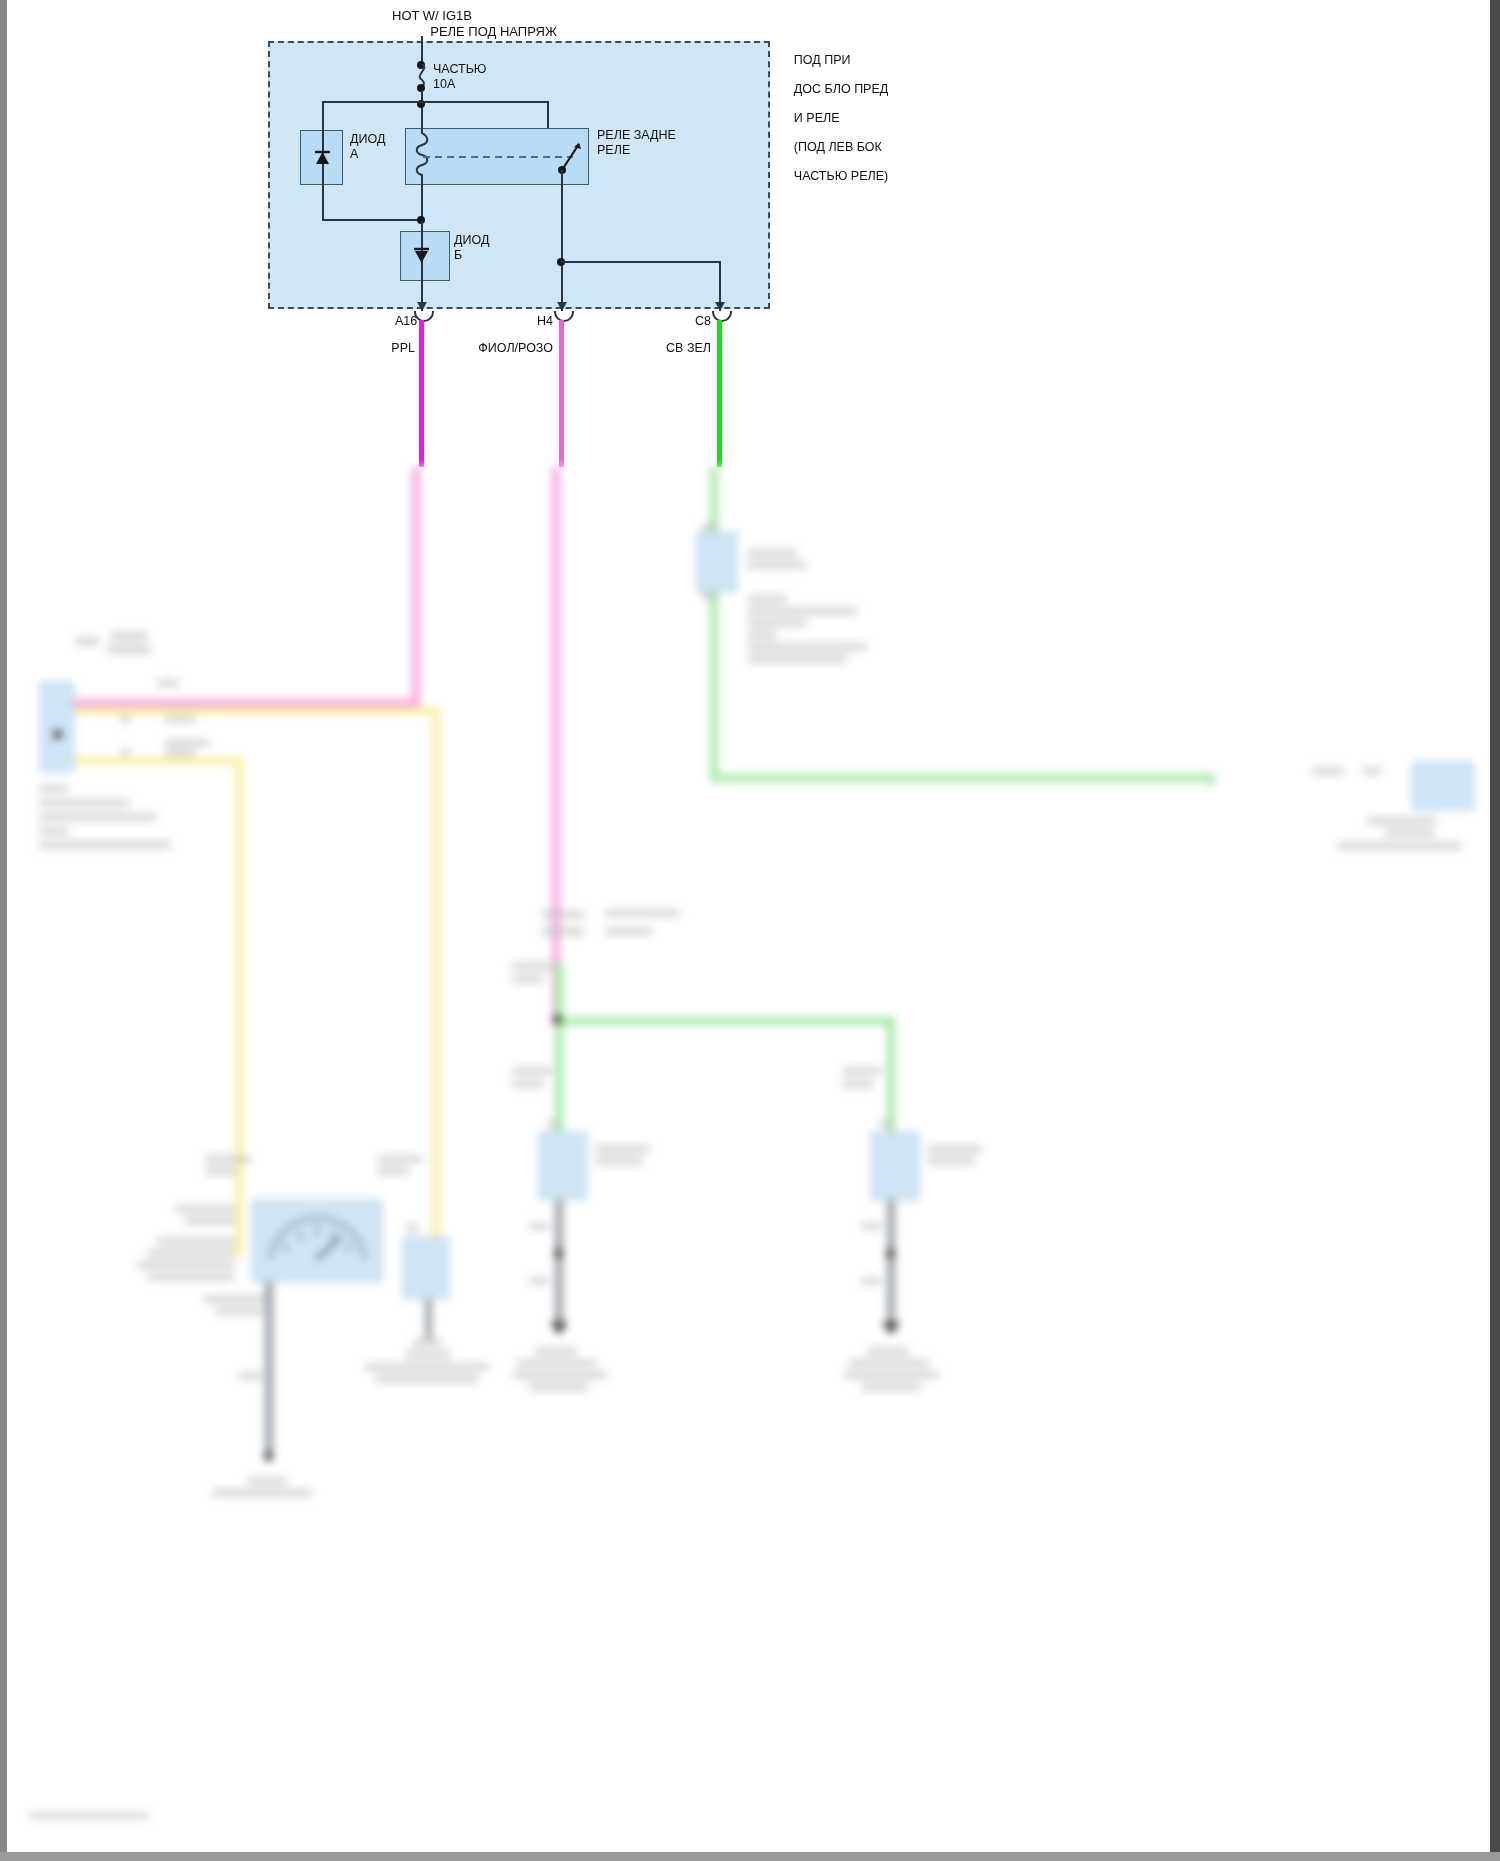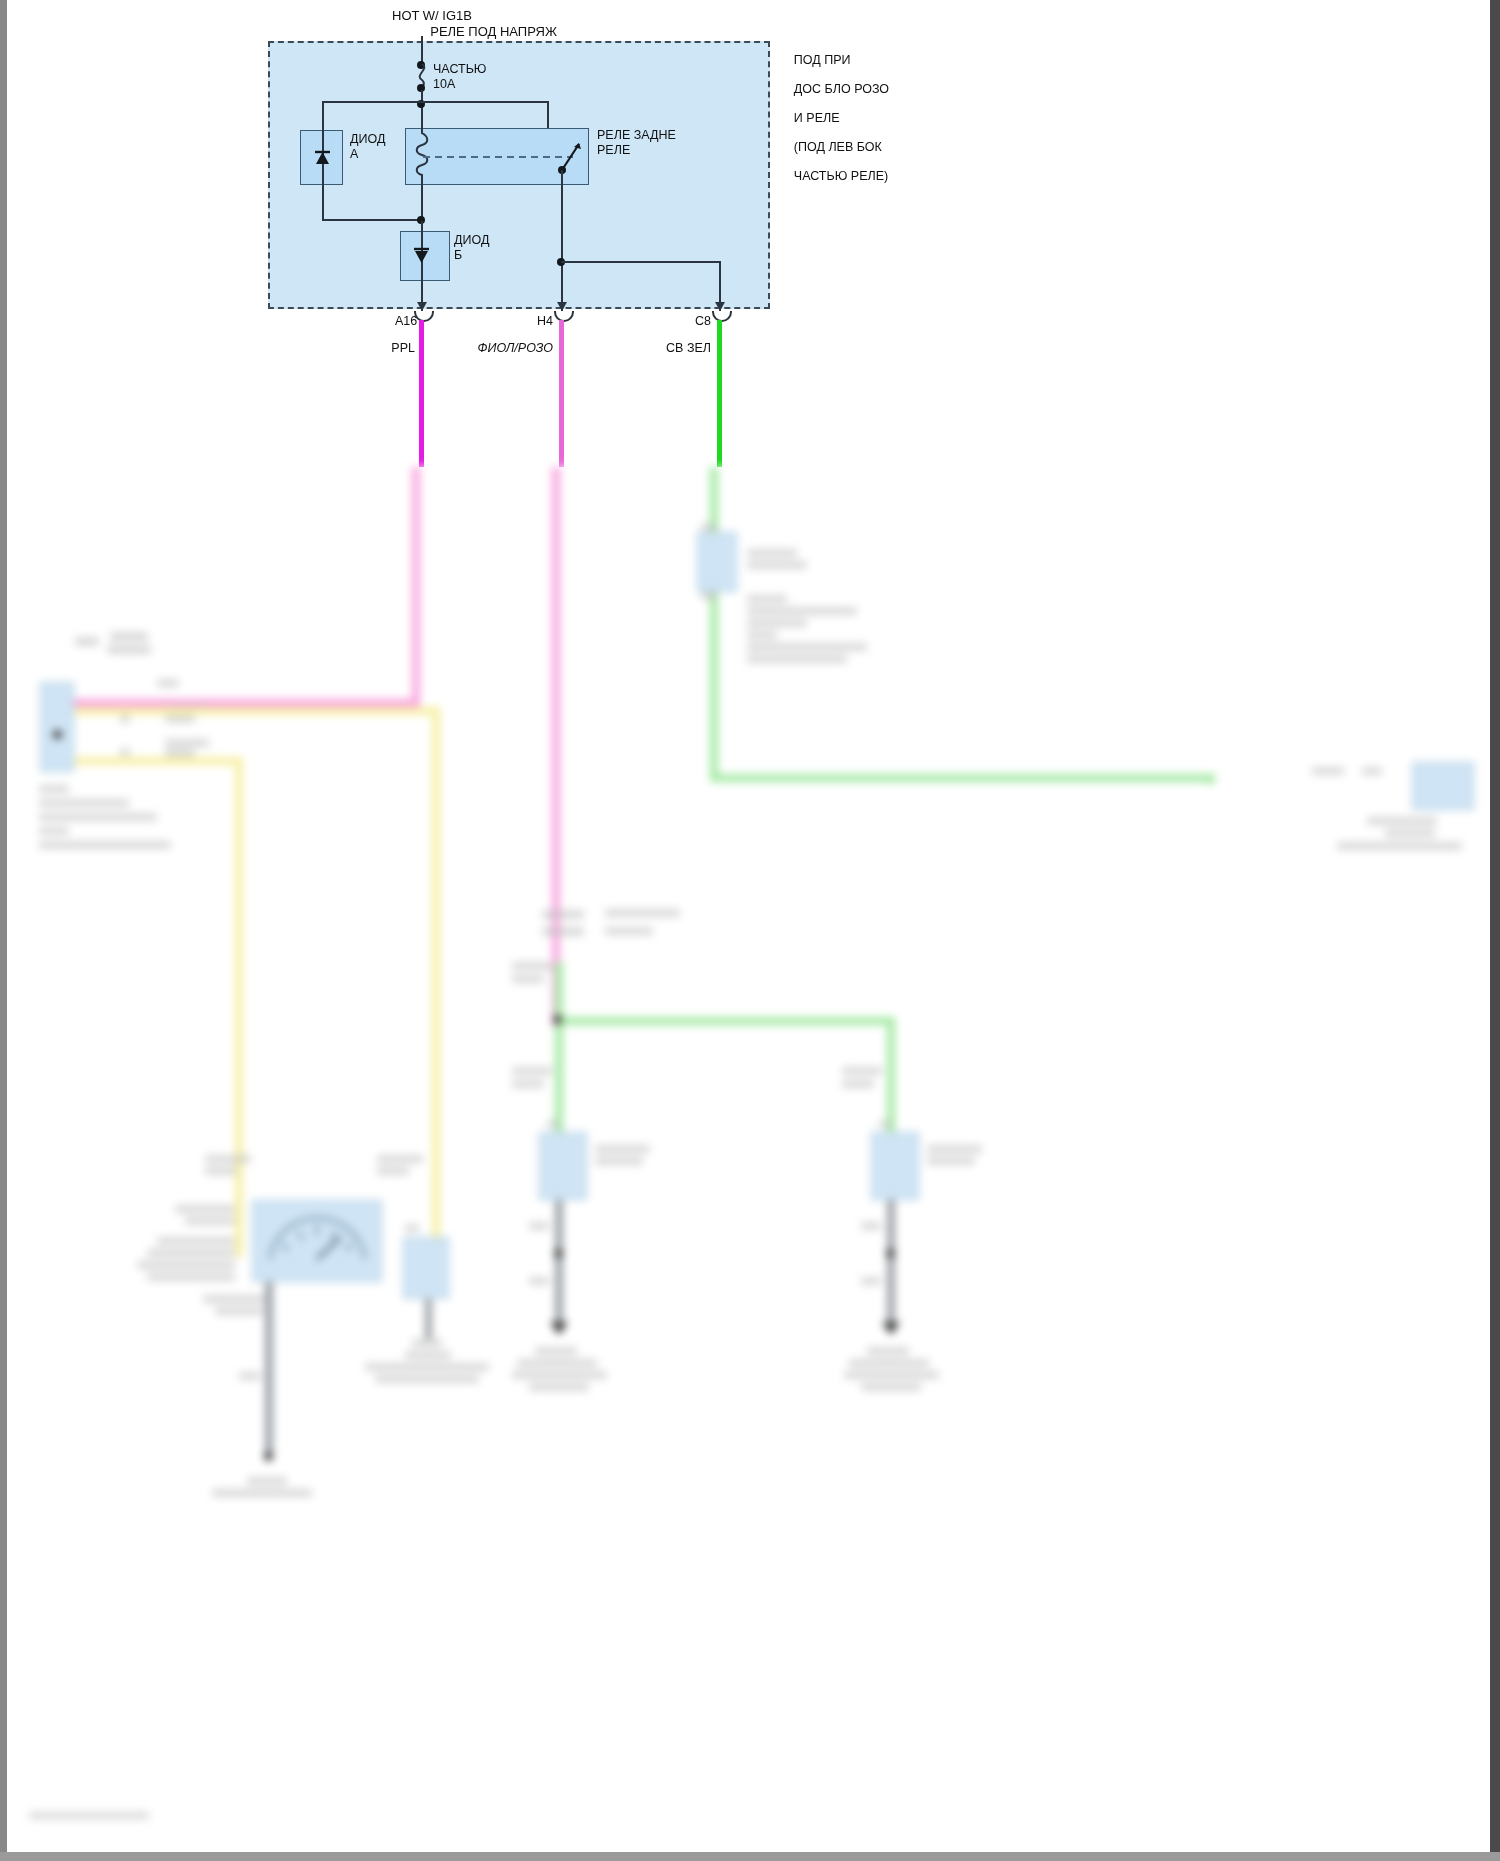--- a/index.html
+++ b/index.html
@@ -90,21 +90,21 @@
 
   <div id="sharp-band">
 
     <div class="lbl c" style="left:300px;top:9px;width:250px;font-size:13px;">HOT W/ IG1B</div>
     <div class="lbl c" style="left:300px;top:25px;width:250px;font-size:13px;text-align:right;">РЕЛЕ ПОД НАПРЯЖ</div>
 
     <div class="fuse-box"></div>
 
     <div class="lbl" style="left:766px;top:38px;width:170px;font-size:12.5px;line-height:14.5px;">
       <span>ПОД ПРИ</span><br>
-      <span>ДОС БЛО РОЗО</span><br>
+      <span>ДОС БЛО ПРЕД</span><br>
       <span>И РЕЛЕ</span><br>
       <span>(ПОД ЛЕВ БОК</span><br>
       <span>ЧАСТЬЮ РЕЛЕ)</span>
     </div>
 
     <div class="wire-v" style="left:414px;top:36px;height:29px;"></div>
 
     <div class="node" style="left:410px;top:61px;"></div>
     <svg class="abs" style="left:406px;top:64px;" width="18" height="24" viewBox="0 0 18 24">
       <path d="M9 0 C 17 5, 1 11, 9 16 C 13 19, 10 22, 9 24" fill="none" stroke="#2b3540" stroke-width="2"></path>
@@ -179,21 +179,21 @@
 
     <div class="brk" style="left:407px;top:311px;"></div>
     <div class="brk" style="left:547px;top:311px;"></div>
     <div class="brk" style="left:705px;top:311px;"></div>
 
     <div class="lbl" style="left:388px;top:314px;text-align:right;width:22px;font-size:12.5px;">A16</div>
     <div class="lbl" style="left:528px;top:314px;text-align:right;width:18px;font-size:12.5px;">H4</div>
     <div class="lbl" style="left:686px;top:314px;text-align:right;width:18px;font-size:12.5px;">C8</div>
 
     <div class="lbl" style="left:358px;top:341px;text-align:right;width:50px;font-size:12.5px;">PPL</div>
-    <div class="lbl" style="left:456px;top:341px;text-align:right;width:90px;font-size:12.5px;font-style:italic;">ФИОЛ/РОЗО</div>
+    <div class="lbl" style="left:456px;top:341px;text-align:right;width:90px;font-size:12.5px;">ФИОЛ/РОЗО</div>
     <div class="lbl" style="left:628px;top:341px;text-align:right;width:76px;font-size:12.5px;">СВ ЗЕЛ</div>
 
     <div class="w-ppl" style="left:412px;top:320px;height:147px;"></div>
     <div class="w-pnk" style="left:552px;top:320px;height:147px;"></div>
     <div class="w-grn" style="left:710px;top:320px;height:147px;"></div>
 
   </div>
 
   <div id="blur-band">
 

